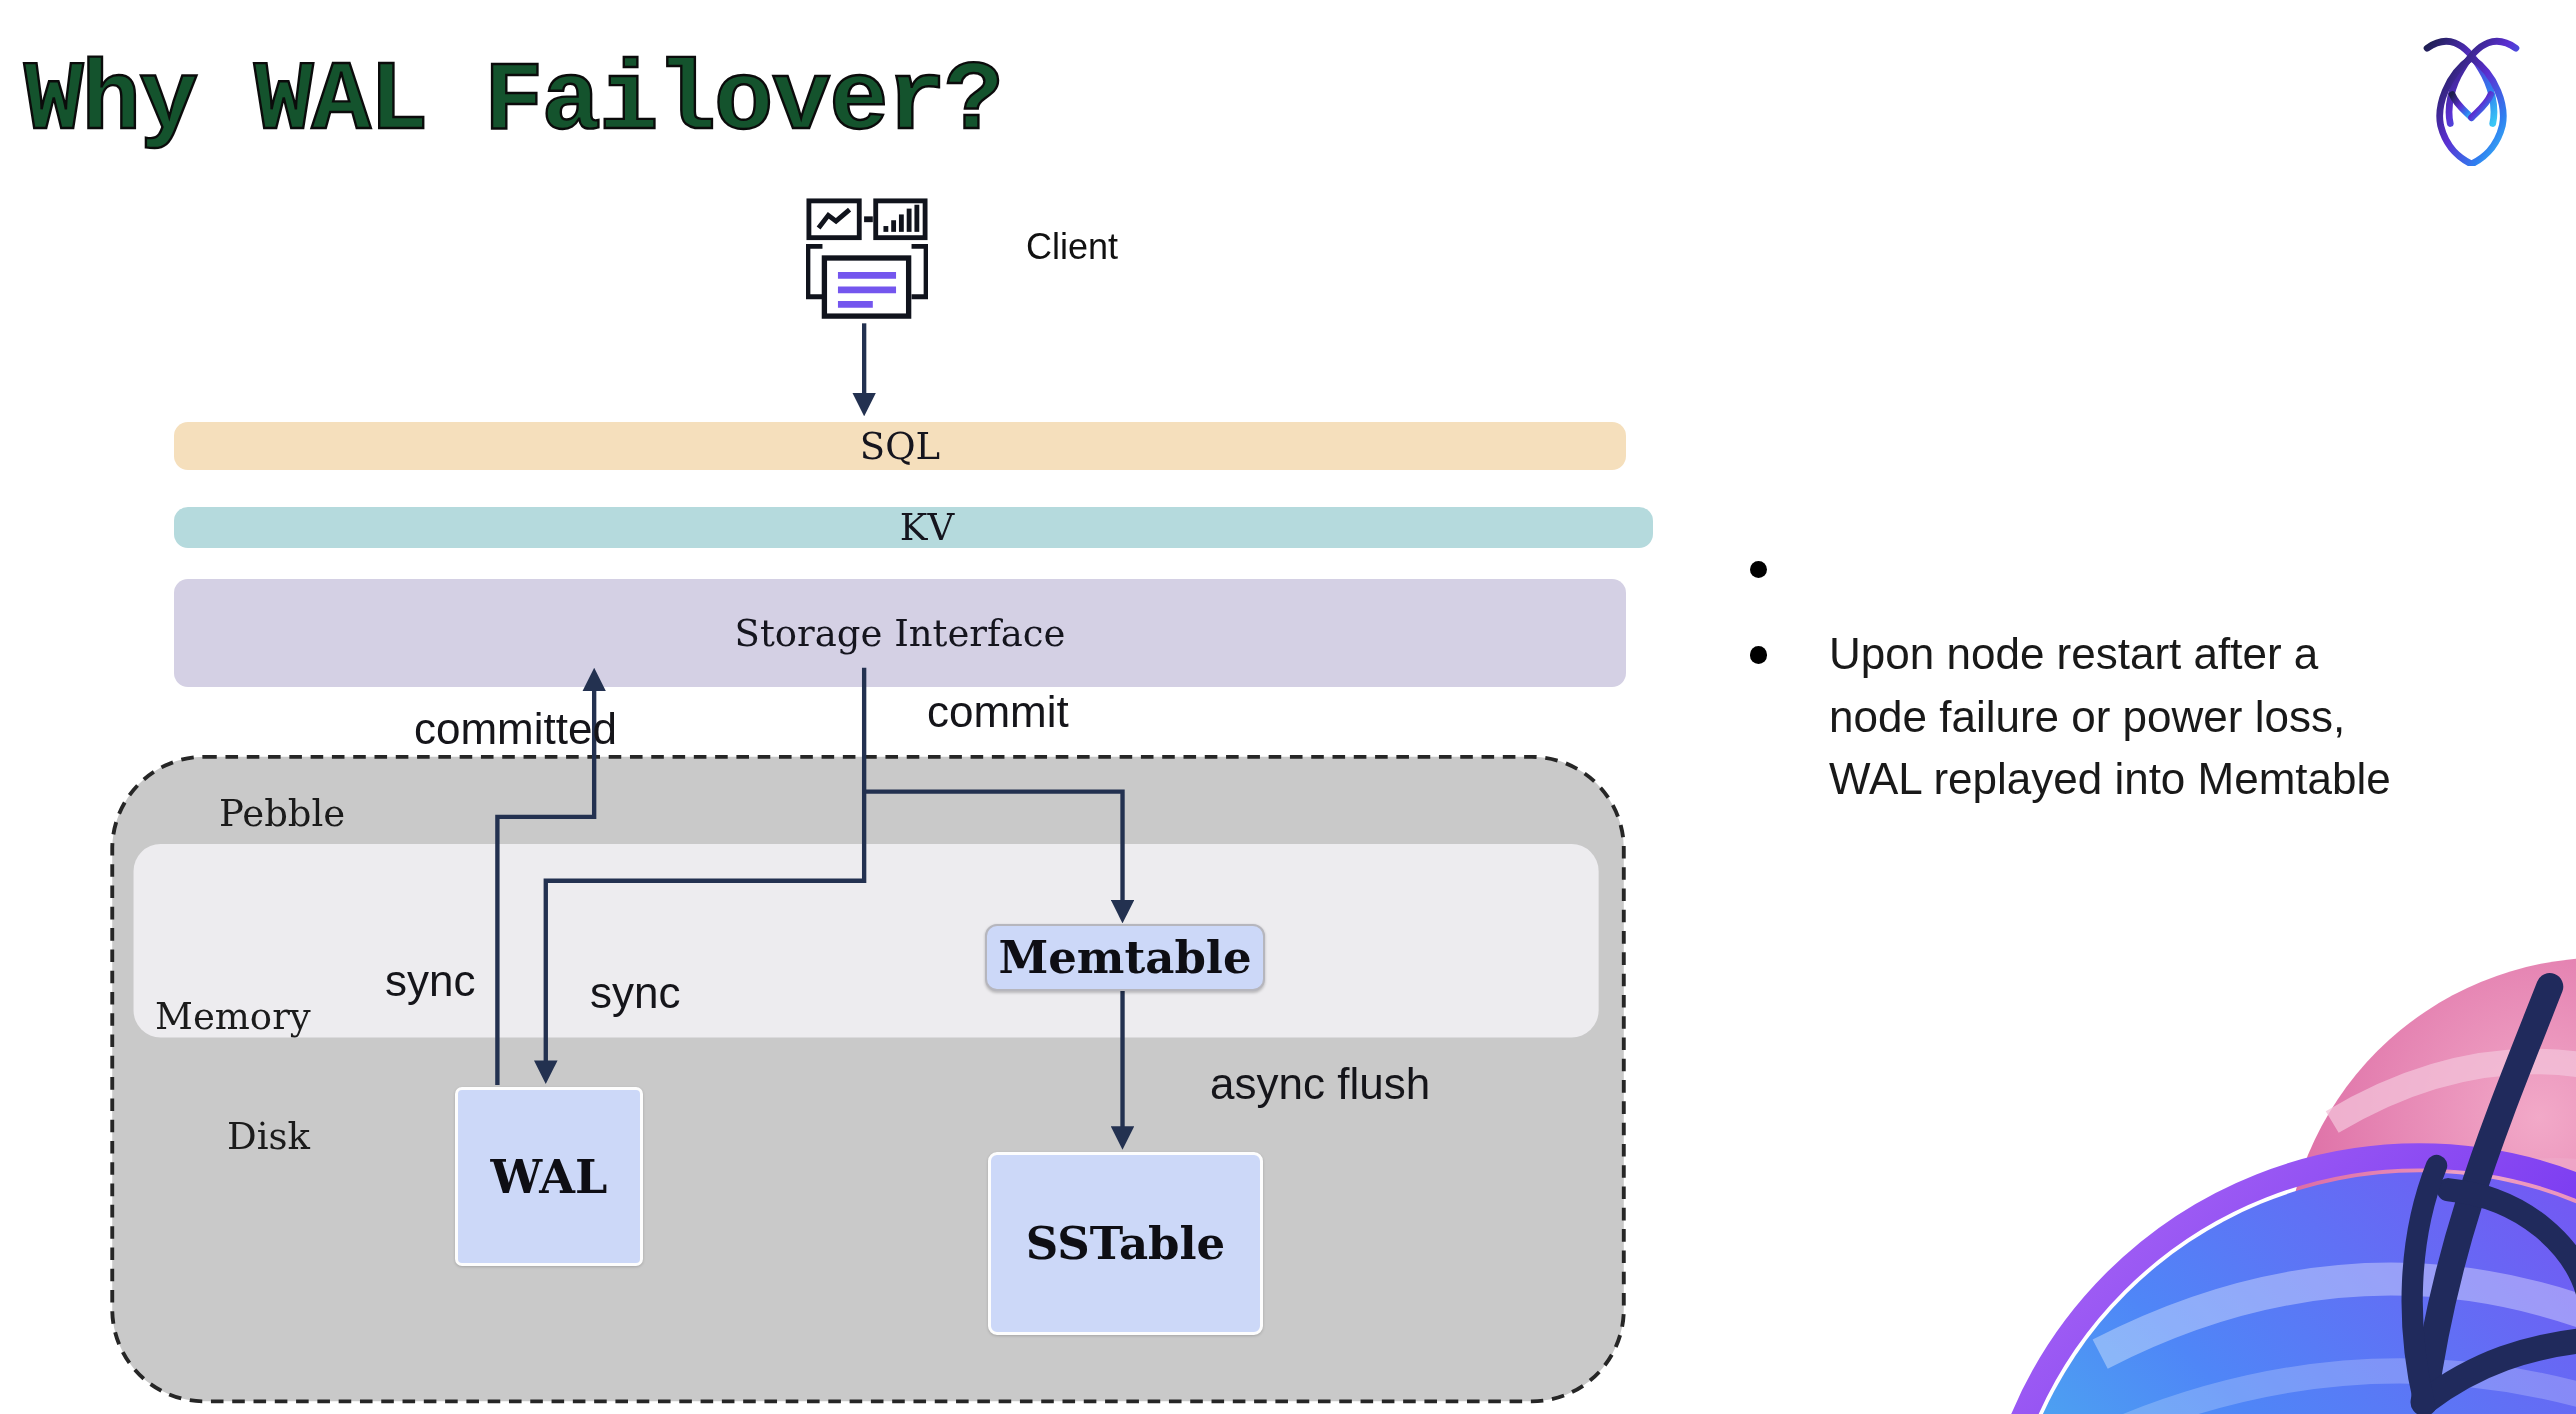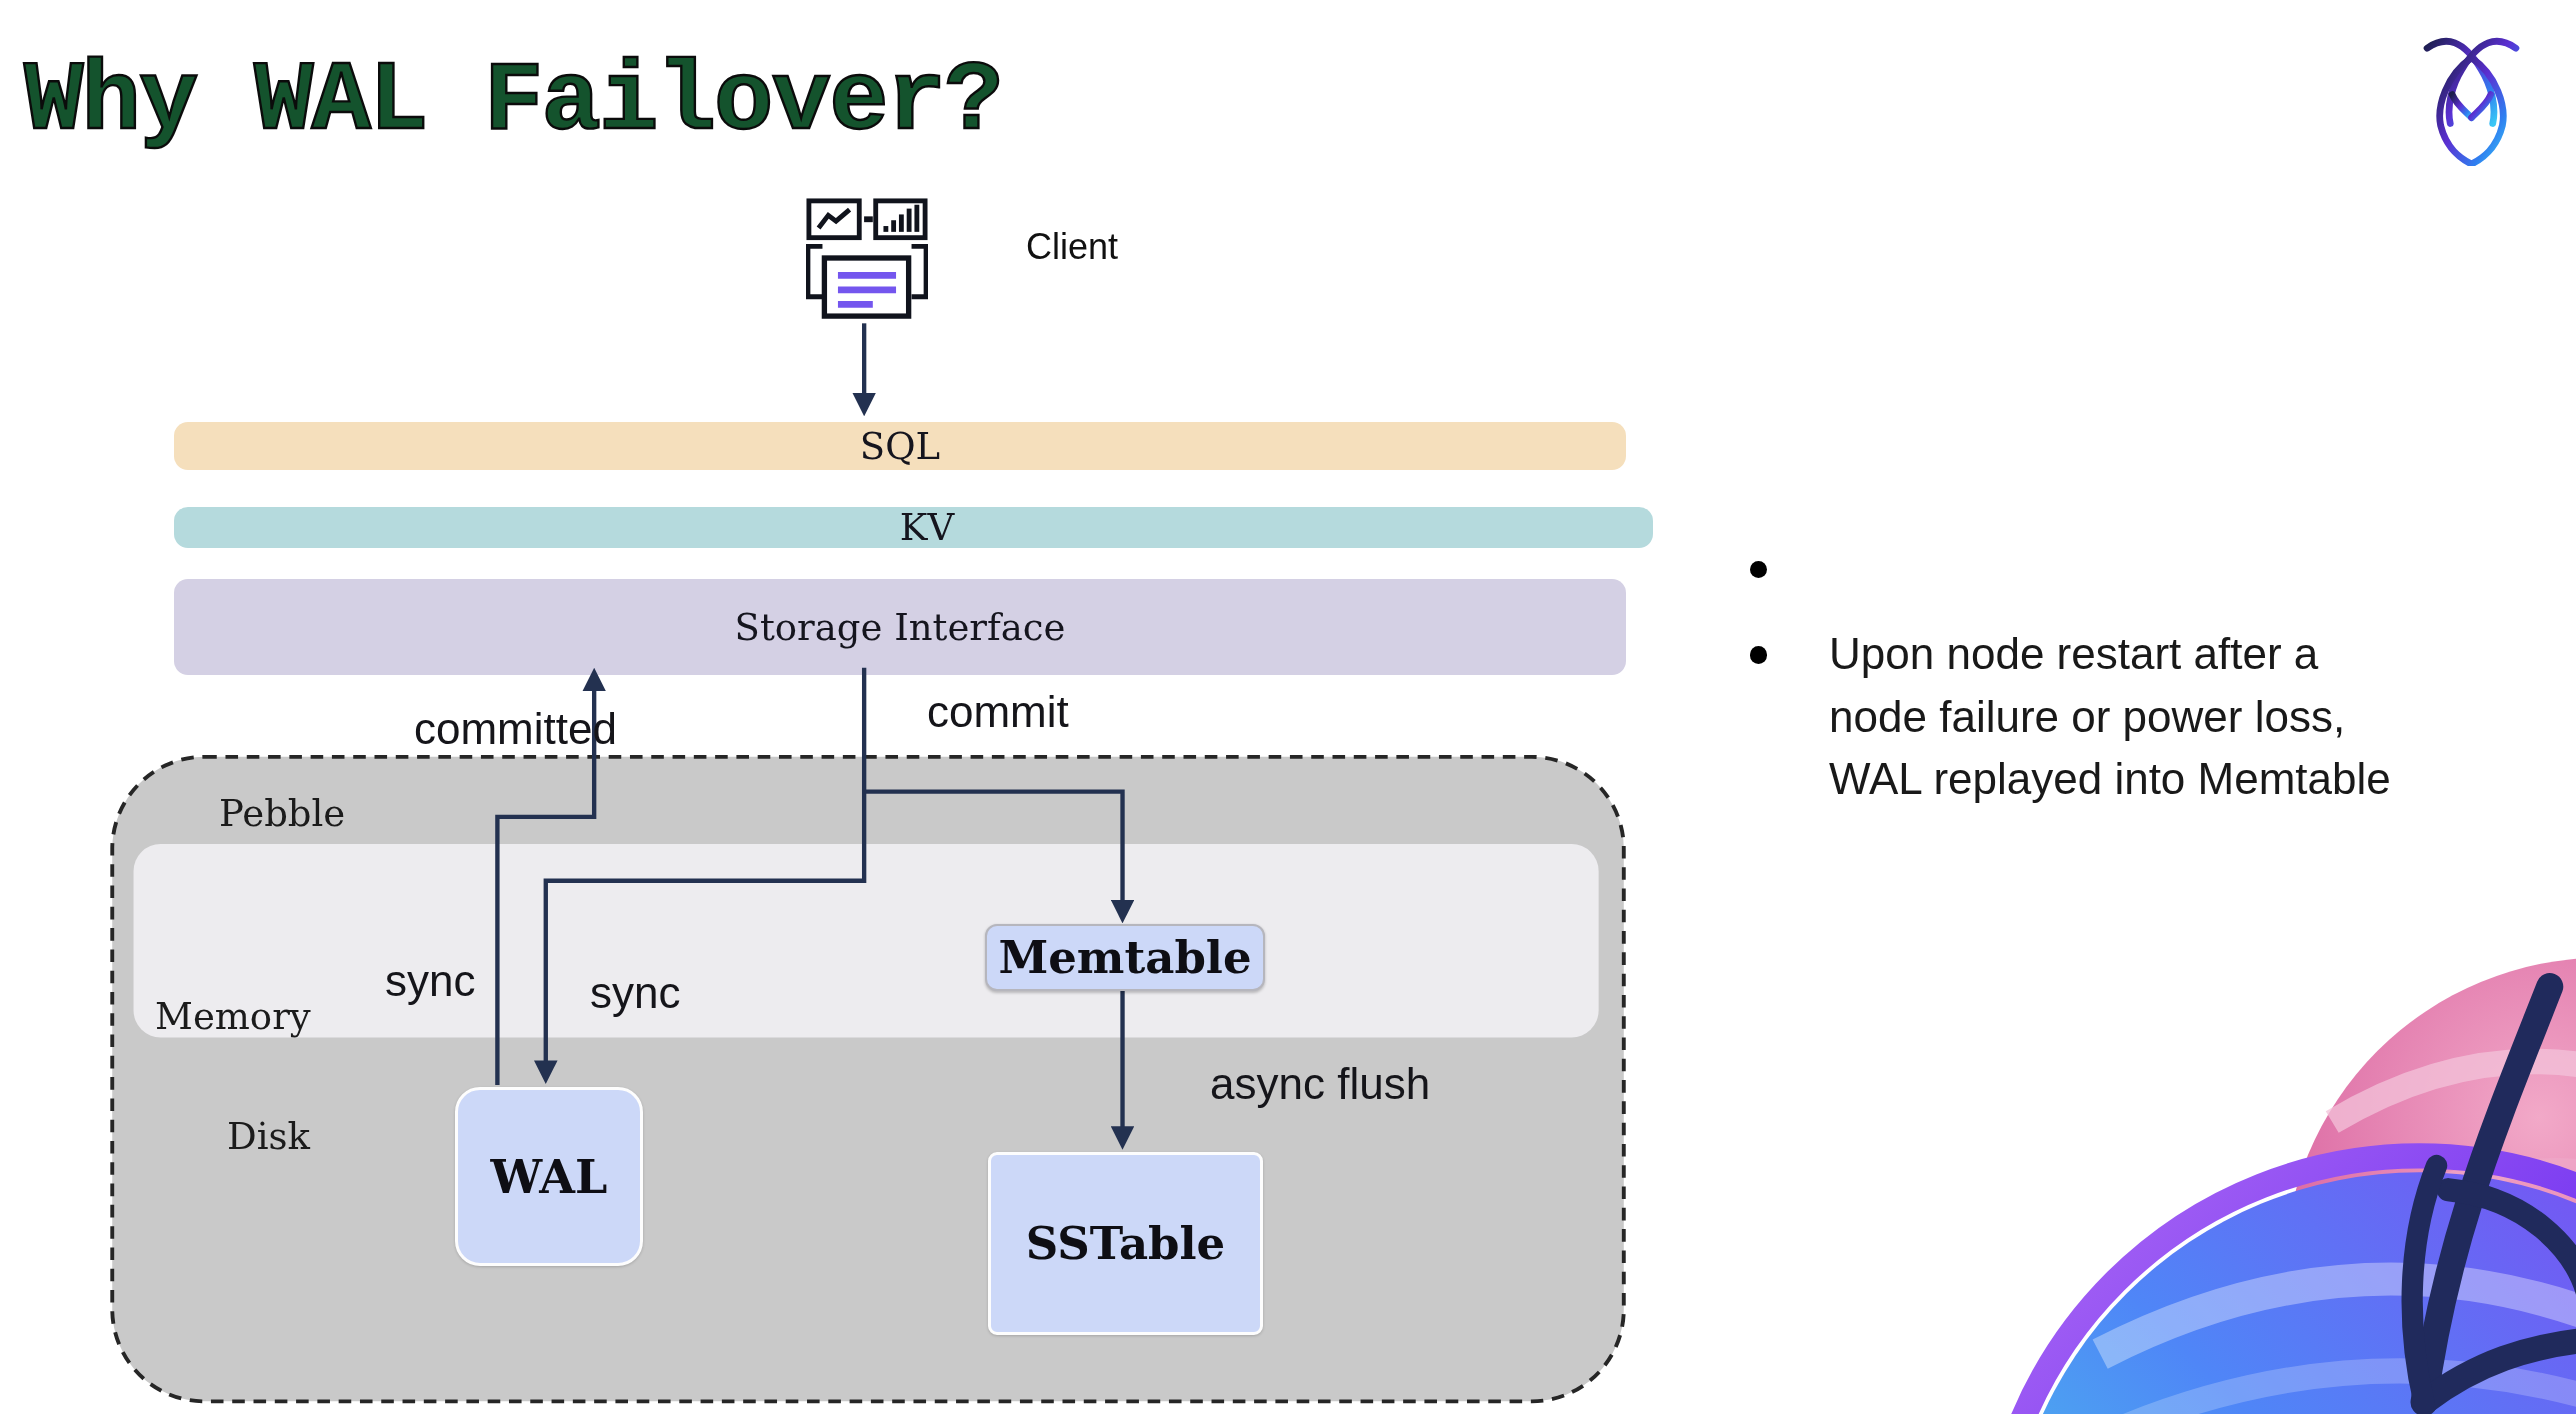--- a/index.html
+++ b/index.html
@@ -13,28 +13,28 @@
     letter-spacing:-1.9px;color:#14532d;-webkit-text-stroke:2.4px #0b0b0b;
   }
   .bar{
     position:absolute;left:142px;width:1452px;
     display:flex;align-items:center;justify-content:center;
     border-radius:14px;font-family:"DejaVu Serif",serif;
     font-size:37px;color:#15151e;margin-left:32px;
   }
   .bar-sql{top:422px;height:48px;}
   .bar-kv{top:507px;height:41px;padding-left:27px;}
-  .bar-storage{top:579px;height:96px;}
+  .bar-storage{top:579px;height:108px;}
   .slab{position:absolute;font-family:"DejaVu Serif",serif;font-size:37px;color:#1b1b1b;}
   .ann{position:absolute;font-family:"Liberation Sans",sans-serif;font-size:44px;color:#15151a;}
   .node{
     position:absolute;display:flex;align-items:center;justify-content:center;
     font-family:"DejaVu Serif",serif;font-weight:bold;color:#0e0e14;
   }
-  .node-wal{left:455px;top:1087px;width:182px;height:173px;border:3.9px solid #fdfdfd;border-radius:25px;font-size:46px;box-shadow:0 1px 2.9px rgba(0,0,0,.18);}
+  .node-wal{left:455px;top:1087px;width:182px;height:173px;border:3.9px solid #fdfdfd;border-radius:7px;font-size:46px;box-shadow:0 1px 2.9px rgba(0,0,0,.18);}
   .node-memtable{left:985px;top:924px;width:276px;height:63px;border:2.9px solid #b6b6bd;border-radius:12px;font-size:45px;box-shadow:0 1.9px 2.9px rgba(0,0,0,.22);}
   .node-sstable{left:988px;top:1152px;width:269px;height:177px;border:3.9px solid #fdfdfd;border-radius:9px;font-size:45px;box-shadow:0 1px 2.9px rgba(0,0,0,.18);}
   .overlay{position:absolute;left:0;top:0;pointer-events:none;}
   .client-icon{position:absolute;left:806px;top:194px;}
   .client-label{left:1026px;top:226px;font-size:36px;color:#111;}
   .bullets{
     position:absolute;left:1740px;top:538px;width:774px;
     font-size:44px;line-height:1.42;color:#191919;
   }
   .bullet{display:flex;margin-bottom:45px;}

